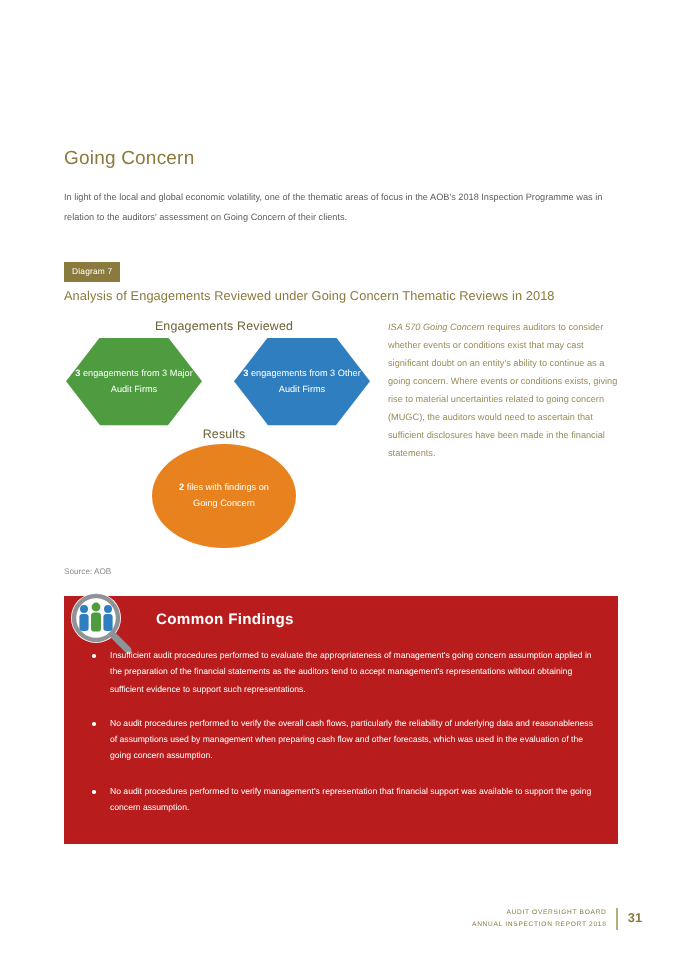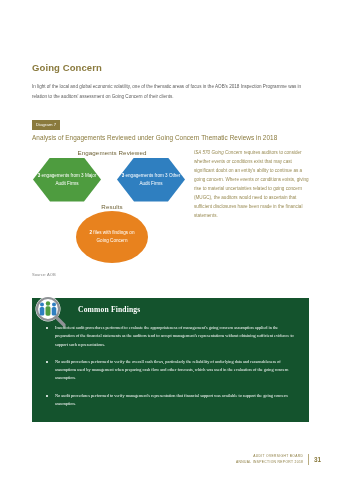--- a/index.html
+++ b/index.html
@@ -24,24 +24,24 @@
   .content {
     position: absolute;
     left: 32px;
     top: 58px;
     width: 277px;
   }
 
   
   .section-title {
     font-size: 9.5px;
-    font-weight: bold;
+    font-weight: normal;
     color: #8a7a3d;
     letter-spacing: 0.1px;
-    margin: 4px 0 9px 0;
+    margin: 16px 0 9px 0;
   }
 
   
   .intro {
     font-size: 4.6px;
     line-height: 9.5px;
     color: #5c5c5c;
     margin: 0 0 11px 0;
     text-align: left;
   }
@@ -166,22 +166,21 @@
     color: #5c5c5c;
     margin: 20px 0 0 0;
   }
 
   
   .findings {
     position: absolute;
     left: 32px;
     top: 298px;
     width: 277px;
-    background: #14532d;
-    font-family: Liberation Serif, serif;
+    background: #b91c1c;
   }
   .findings-head {
     position: relative;
     height: 23px;
   }
   .findings-title {
     position: absolute;
     left: 46px;
     top: 7px;
     font-size: 7.6px;

